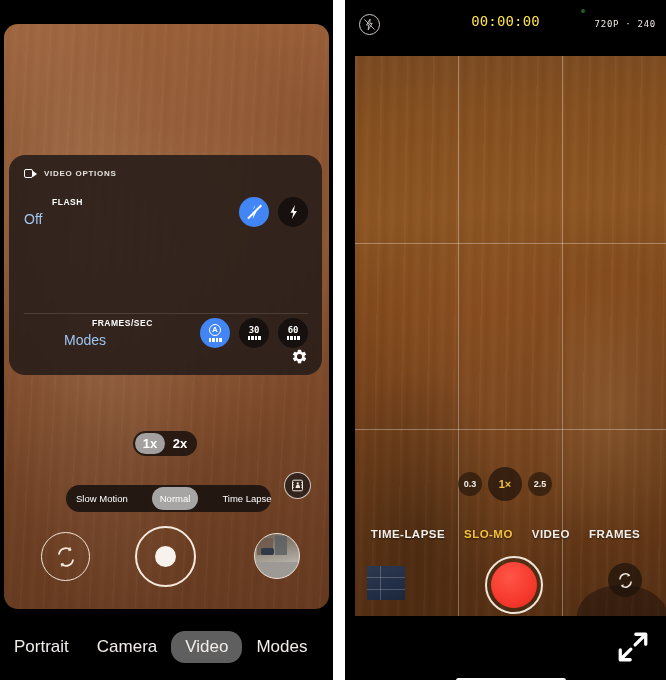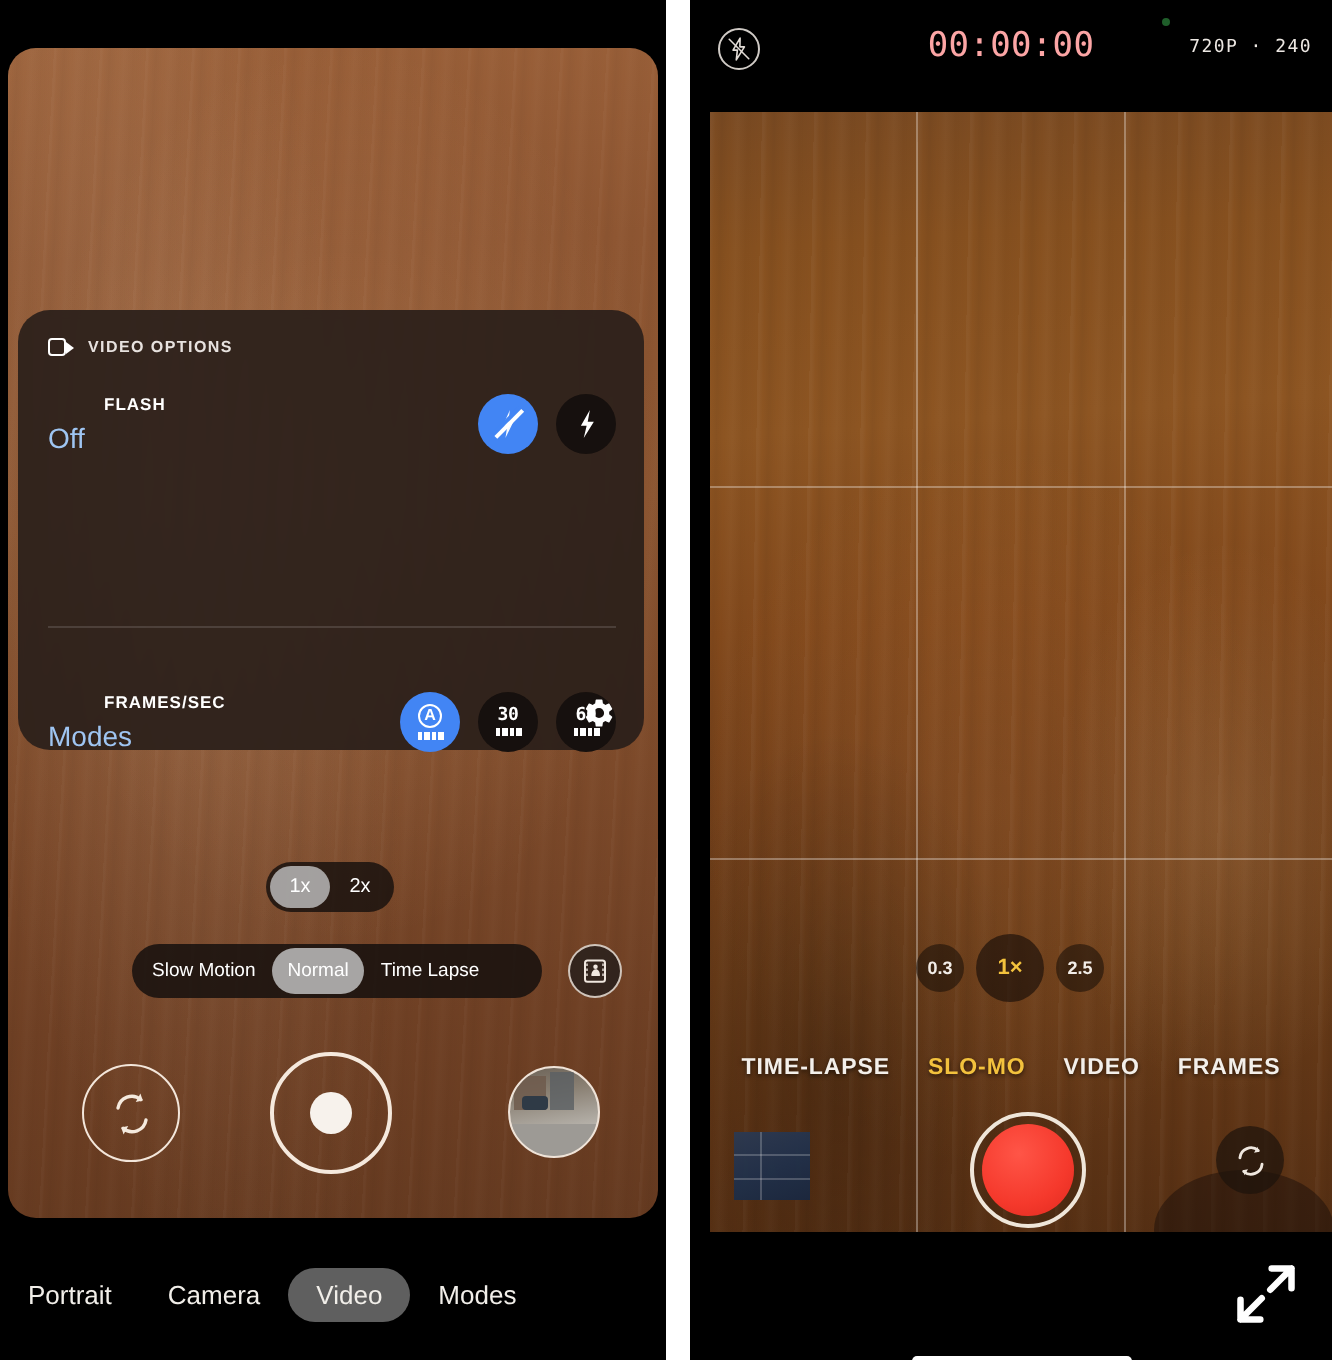--- a/index.html
+++ b/index.html
@@ -66,21 +66,21 @@
     border-top:3px solid transparent; border-bottom:3px solid transparent;
     border-left:4px solid #fff;
   }
 
   .opt-row {
     position: absolute; left: 15px; right: 14px;
     display:flex; align-items:center; justify-content:space-between;
   }
   #row-flash { top: 42px; }
   #row-res   { top: 110px; }
-  #row-fps   { top: 191px; }
+  #row-fps   { top: 163px; margin-left: 40px; }
   .opt-text .t1 {
     font-size: 8.5px; letter-spacing: .06em; color:#ffffff; font-weight:700;
     margin-bottom: 4px;
     padding-left: 28px;
   }
   .opt-text .t2 { font-size: 14px; color:#9fc5f2; font-weight:400; }
   .opt-btns { display:flex; align-items:center; gap:9px; }
   .obtn {
     width:30px; height:30px; border-radius:50%;
     background:#16100e; display:flex; align-items:center; justify-content:center;
@@ -140,29 +140,29 @@
   }
 
   
   #left-zoom-pill {
     position:absolute; left:133px; top:431px; width:64px; height:25px;
     background: rgba(22,16,14,0.82); border-radius:13px;
     display:flex; align-items:center; padding:2px;
   }
   #left-zoom-pill .z {
     flex:1; height:100%; border-radius:11px; display:flex; align-items:center;
-    justify-content:center; font-size:10px; color:#fff; font-weight:400;
+    justify-content:center; font-size:13px; color:#fff; font-weight:700;
   }
   #left-zoom-pill .z.active { background: rgba(190,190,190,0.82); color:#fff; }
 
   
   #left-mode-row {
-    position:absolute; left:66px; top:472px; width:205px; height:27px;
+    position:absolute; left:66px; top:485px; width:205px; height:27px;
     background: rgba(22,16,14,0.86); border-radius:14px;
-    display:flex; align-items:flex-end; padding:2px;
+    display:flex; align-items:flex-end; padding:2px;gap:16px;
   }
   #left-mode-row .seg {
     height:100%; border-radius:12px; display:flex; align-items:center;
     justify-content:center; font-size:9.5px; color:#fff; padding:0 8px; white-space:nowrap;
   }
   #left-mode-row .seg.active { background: rgba(190,190,190,0.85); }
   #left-filter-btn {
     position:absolute; left:284px; top:472px; width:27px; height:27px;
     border-radius:50%; background: rgba(40,32,28,0.85);
     border:1.3px solid rgba(235,225,215,0.85);
@@ -190,21 +190,21 @@
   #left-thumb .b2{position:absolute;left:20px;top:2px;width:12px;height:19px;background:#5a5f63;opacity:.8;}
   #left-thumb .b3{position:absolute;left:0;bottom:0;width:100%;height:16px;background:#9d9a95;}
   #left-thumb .b4{position:absolute;left:6px;top:14px;width:13px;height:7px;background:#2f3a46;border-radius:2px;}
 
   
   #left-tabs {
     position:absolute; left:0; bottom:0; width:333px; height:66px;
     background:#000; display:flex; align-items:center;
   }
   #left-tabs .tab {
-    color:#f1eee9; font-size:13px; padding:6px 14px; border-radius:14px; white-space:nowrap;
+    color:#f1eee9; font-size:17px; padding:6px 14px; border-radius:14px; white-space:nowrap;
   }
   #left-tabs .tab.active { background:#5f5f5f; }
 
   
   #gap { position:absolute; left:333px; top:0; width:12px; height:680px; background:#fff; }
 
   
   #phone-right {
     position:absolute; left:345px; top:0; width:321px; height:680px;
     background:#000; overflow:hidden;
@@ -217,21 +217,21 @@
     position:absolute; left:236px; top:9px; width:4px; height:4px;
     border-radius:50%; background:#1f5e2a;
   }
   #r-flash {
     position:absolute; left:14px; top:14px; width:21px; height:21px;
     border-radius:50%; border:1.2px solid #cfcac5;
     display:flex; align-items:center; justify-content:center;
   }
   #r-timer {
     position:absolute; left:0; right:0; top:13px; text-align:center;
-    color:#fca5a5; font-size:17px; letter-spacing:.01em;
+    color:#fde047; font-size:14px; letter-spacing:.01em;
     font-family:"DejaVu Sans Mono", monospace;
   }
   #r-quality {
     position:absolute; right:10px; top:19px;
     color:#ece7e2; font-size:9px; letter-spacing:.08em;
     font-family:"DejaVu Sans Mono", monospace;
   }
 
   #r-preview {
     position:absolute; left:10px; top:56px; width:311px; height:560px;

